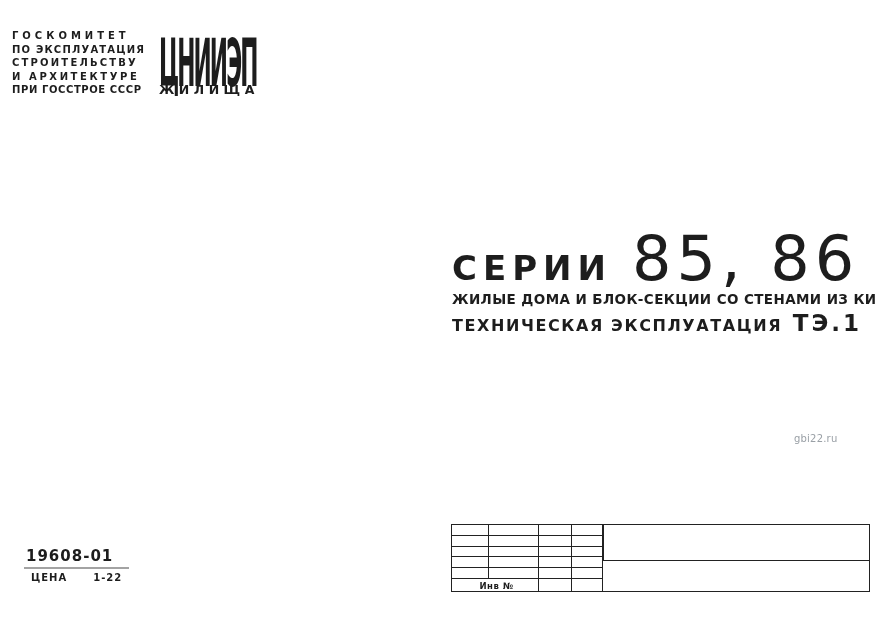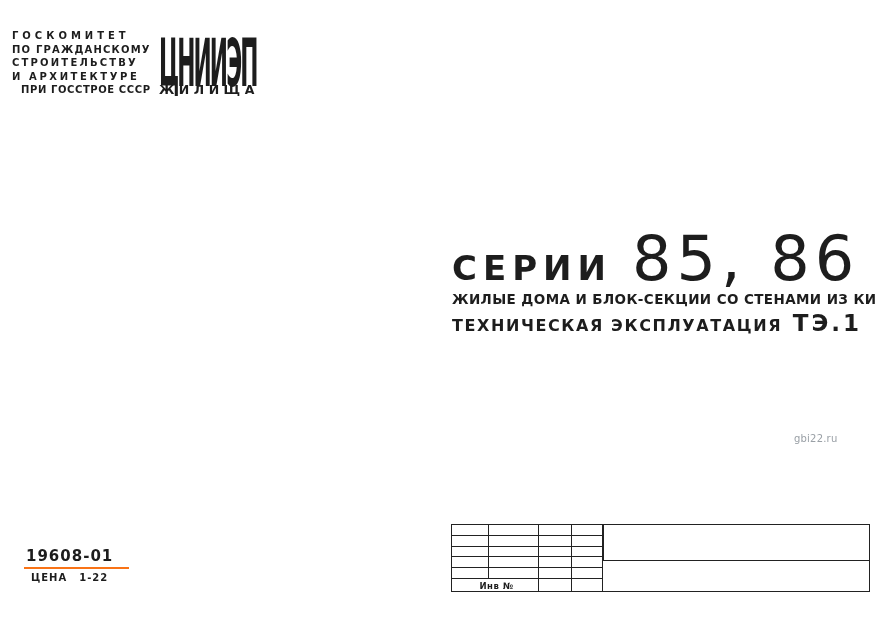--- a/index.html
+++ b/index.html
@@ -13,21 +13,21 @@
     overflow:hidden;
     margin:0 auto;
   }
 
   
   .committee { position:absolute; left:12px; top:29px; font-weight:bold; font-size:10px; line-height:13.5px; white-space:nowrap; }
   .committee .l0 { letter-spacing:4px; }
   .committee .l1 { letter-spacing:1.2px; }
   .committee .l2 { letter-spacing:2.2px; }
   .committee .l3 { letter-spacing:2.6px; }
-  .committee .l4 { letter-spacing:0.6px;margin-left:9px; }
+  .committee .l4 { letter-spacing:0.6px; }
 
   
   .logo { position:absolute; left:159px; top:30px; width:88px; height:66px; }
   .logo-mark {
     position:absolute; left:0; top:0;
     font-weight:bold; font-size:34px; line-height:34px;
     letter-spacing:-3px; white-space:nowrap;
     transform:scale(0.64,1.92); transform-origin:left top;
   }
   .logo-sub {
@@ -42,22 +42,22 @@
   .subtitle { position:absolute; left:452px; top:291px; width:420px; font-weight:bold; font-size:13.5px; letter-spacing:0.4px; white-space:nowrap; }
   .doc-line { position:absolute; left:452px; top:310px; width:410px; display:flex; justify-content:space-between; align-items:baseline; }
   .doc-type { font-weight:bold; font-size:16px; letter-spacing:1.6px; white-space:nowrap; }
   .doc-code { font-weight:bold; font-size:23px; letter-spacing:3px; white-space:nowrap;text-align:center; }
 
   
   .watermark { position:absolute; left:794px; top:433px; font-size:10px; color:#9aa0a6; letter-spacing:0.2px; }
 
   
   .catalog { position:absolute; left:24px; top:546px; }
-  .catalog-number { display:inline-block; font-weight:bold; font-size:15px; letter-spacing:1px; padding:0 16px 2px 2px; border-bottom:2px solid #f97316; }
-  .catalog-price { margin-top:3px; padding-left:7px; display:flex; gap:12px; font-weight:bold; font-size:10px; letter-spacing:1px; }
+  .catalog-number { display:inline-block; font-weight:bold; font-size:15px; letter-spacing:1px; padding:0 16px 2px 2px; border-bottom:2px solid #a3a3a3; }
+  .catalog-price { margin-top:3px; padding-left:7px; display:flex; gap:26px; font-weight:bold; font-size:10px; letter-spacing:1px; }
 
   
   .stamp { position:absolute; left:451px; top:524px; width:419px; height:68px; border:1.6px solid #222; display:flex; }
   .stamp-grid { width:151px; border-right:1.6px solid #222; display:grid; grid-template-columns:37px 50px 33px 1fr; grid-template-rows:repeat(6,1fr); }
   .stamp-grid .c { border-right:1.4px solid #222; border-bottom:1.4px solid #222;text-align:center; }
   .stamp-grid .nr { border-right:none; }
   .stamp-grid .nb { border-bottom:none; }
   .stamp-grid .merge2 { grid-column:1 / 3; }
   .inv-cell { font-weight:bold; font-size:8.5px; padding:2px 0 0 3px; letter-spacing:0.5px; white-space:nowrap; overflow:visible; }
   .stamp-right { flex:1; display:flex; flex-direction:column; }
@@ -66,21 +66,21 @@
   .corner-cell { width:119px; border-left:1.6px solid #222; }
   .stamp-right-bottom { flex:1; }
 </style>
 </head>
 <body>
 
 <div class="page">
 
   <div class="committee">
     <div class="l0">ГОСКОМИТЕТ</div>
-    <div class="l1">ПО ГРАЖДАНСКОМУ</div>
+    <div class="l1">ПО ЭКСПЛУАТАЦИЯ</div>
     <div class="l2">СТРОИТЕЛЬСТВУ</div>
     <div class="l3">И АРХИТЕКТУРЕ</div>
     <div class="l4">ПРИ ГОССТРОЕ СССР</div>
   </div>
 
   <div class="logo">
     <div class="logo-mark">ЦНИИЭП</div>
     <div class="logo-sub">ЖИЛИЩА</div>
   </div>
 

